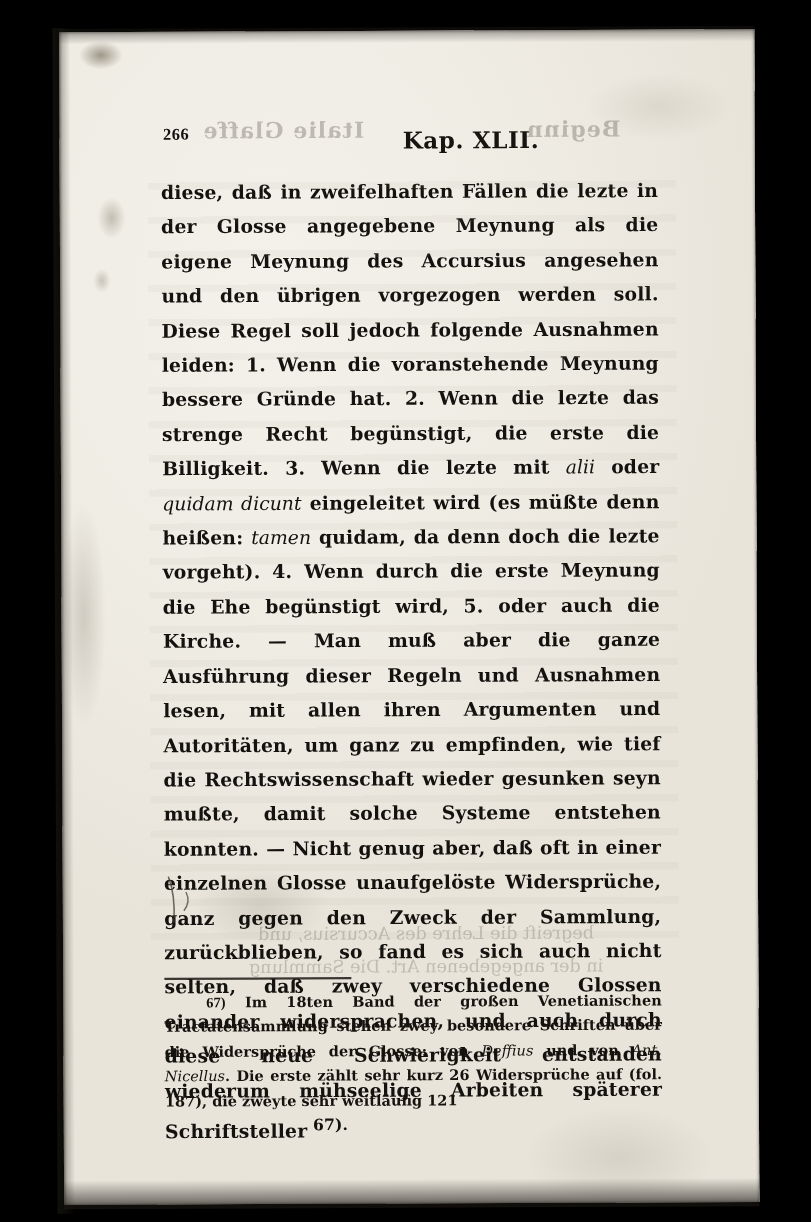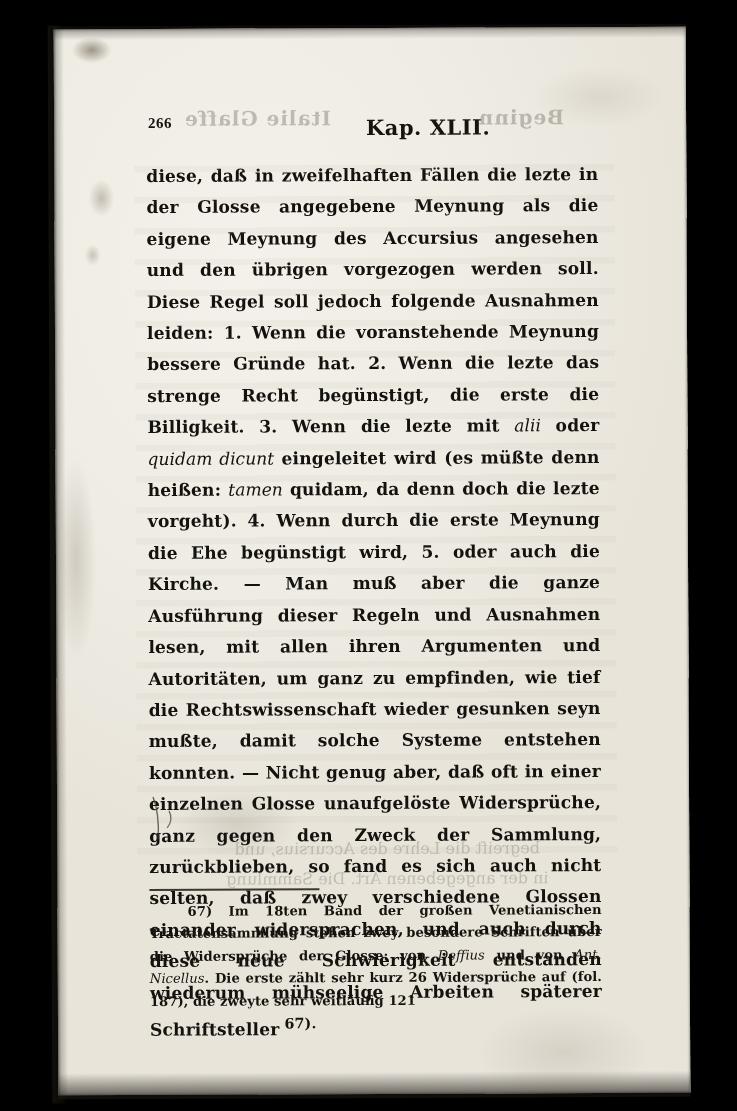--- a/index.html
+++ b/index.html
@@ -181,21 +181,21 @@
     width: 452px;
     font-family: "DejaVu Serif", serif;
     font-size: 13.2px;
     line-height: 22.4px;
     color: #16130f;
     text-align: justify;
     font-weight: 600;
   }
   .footnote .marker { font-weight: 600; }
   .footnote .lat { font-style: italic; font-weight: 500; }
-  .footnote .first-line { padding-left: 38px; }
+  .footnote .first-line { padding-left: 38px; font-family: Liberation Serif, serif; }
 
   
   .banding {
     position: absolute;
     left: 80px; top: 130px;
     width: 480px; height: 720px;
     background: repeating-linear-gradient(
       0deg,
       rgba(255,255,255,0.0) 0px,
       rgba(255,255,255,0.0) 24px,

